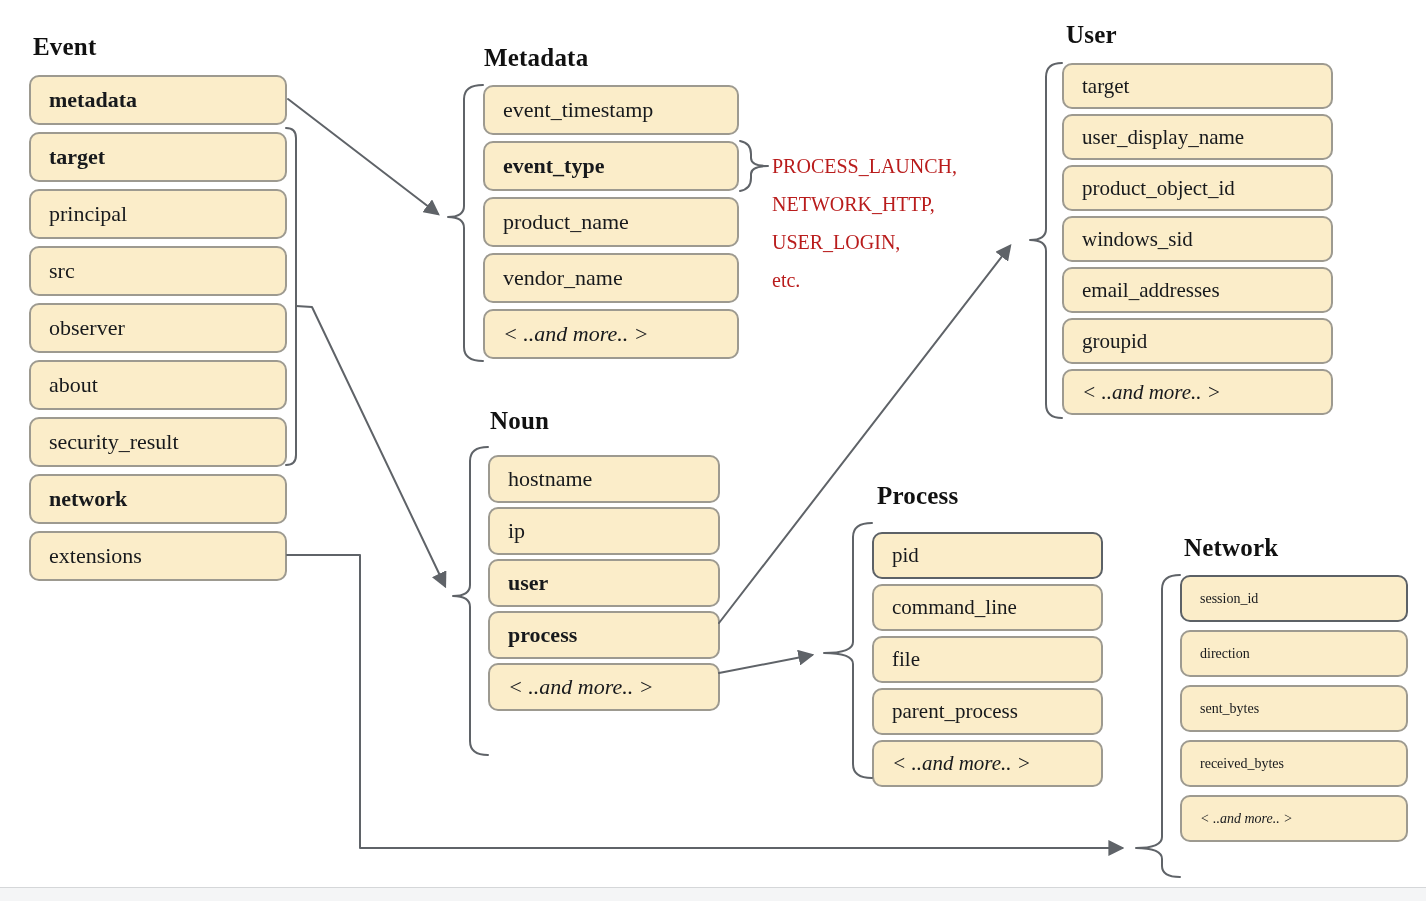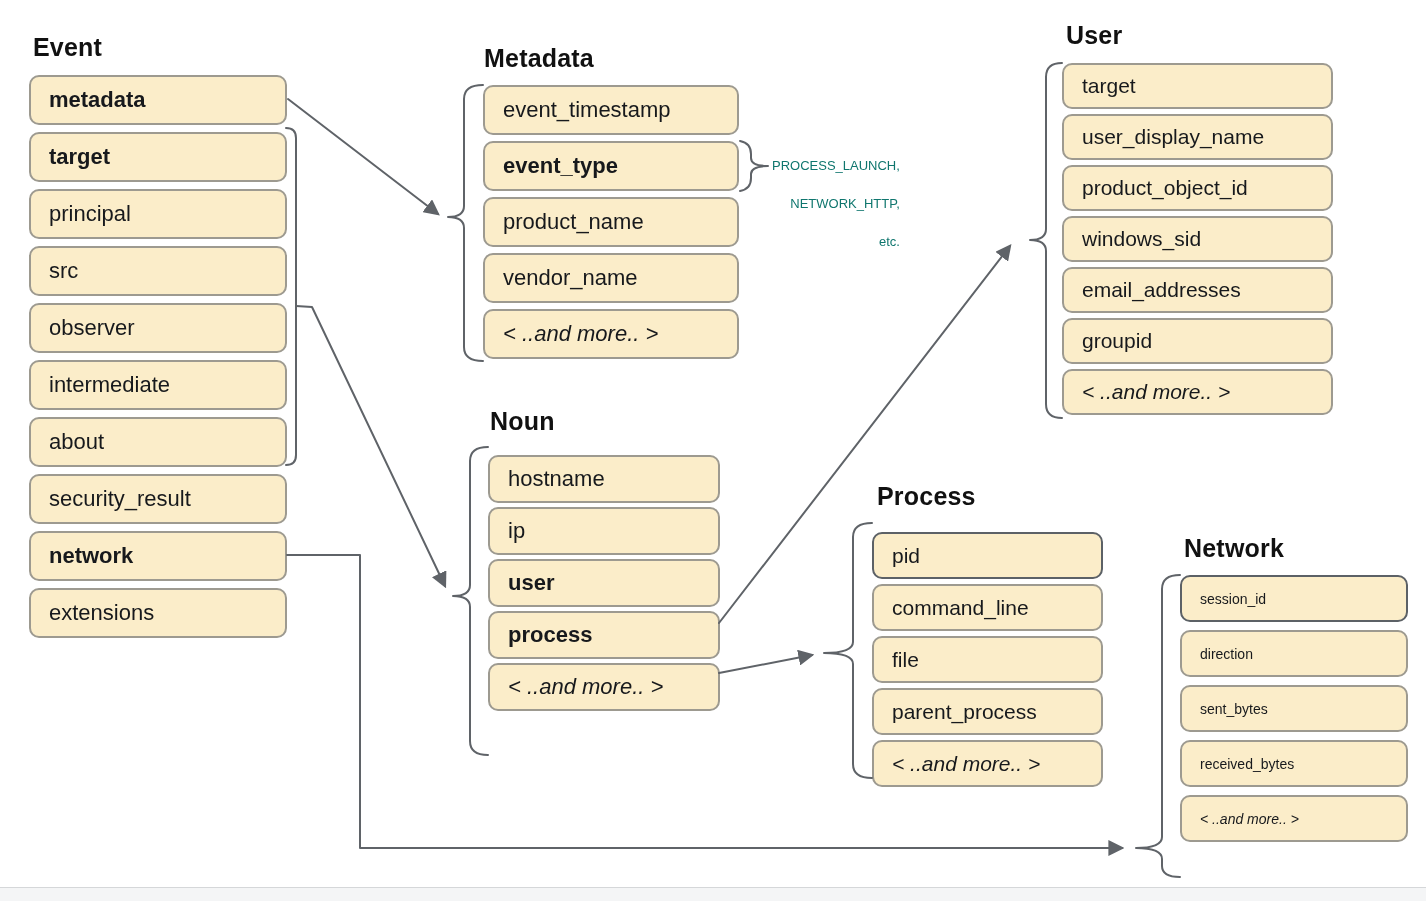--- a/index.html
+++ b/index.html
@@ -1,18 +1,18 @@
 <!DOCTYPE html>
 <html><head>
 <meta charset="utf-8">
 <style>
   html,body{margin:0;padding:0;background:#fff;}
   #canvas{
     position:relative;width:1426px;height:901px;background:#ffffff;
-    font-family:Liberation Sans, sans-serif;color:#1f2227;overflow:hidden;text-align:right;
+    font-family:Liberation Serif, serif;color:#1f2227;overflow:hidden;
   }
   .gtitle{
     position:absolute;font-size:25px;font-weight:700;color:#111;letter-spacing:.2px;
     white-space:nowrap;
   }
   .group{position:absolute;}
   .fbox{
     box-sizing:border-box;
     background:#FBEDC9;
     border:2px solid #9d9a90;
@@ -27,21 +27,21 @@
   .fbox.more{font-style:italic;}
   .fbox.darkborder{border-color:#5c6166;}
   .g-event .fbox{width:258px;height:50px;margin-bottom:7px;}
   .g-metadata .fbox{width:256px;height:50px;margin-bottom:6px;}
   .g-user .fbox{width:271px;height:46px;margin-bottom:5px;font-size:21px;}
   .g-noun .fbox{width:232px;height:48px;margin-bottom:4px;}
   .g-process .fbox{width:231px;height:47px;margin-bottom:5px;font-size:21px;}
   .g-network .fbox{width:228px;height:47px;margin-bottom:8px;font-size:14px;}
   #enum-values{
     position:absolute;left:772px;top:147px;
-    font-size:13px;line-height:38px;color:#0f766e;white-space:nowrap;
+    font-size:20px;line-height:38px;color:#b91c1c;white-space:nowrap;
   }
   #connector-layer{position:absolute;left:0;top:0;pointer-events:none;}
   #bottom-divider{
     position:absolute;left:0;top:887px;width:1426px;height:14px;
     background:#f4f5f6;border-top:1px solid #d5d7d9;
   }
 </style>
 </head>
 <body>
 
@@ -53,38 +53,38 @@
   <div class="gtitle" style="left:490px;top:407px;">Noun</div>
   <div class="gtitle" style="left:877px;top:482px;">Process</div>
   <div class="gtitle" style="left:1184px;top:534px;">Network</div>
 
   <div class="group g-event" style="left:29px;top:75px;">
     <div class="fbox bold">metadata</div>
     <div class="fbox bold">target</div>
     <div class="fbox">principal</div>
     <div class="fbox">src</div>
     <div class="fbox">observer</div>
-    <div class="fbox">intermediate</div>
     <div class="fbox">about</div>
     <div class="fbox">security_result</div>
     <div class="fbox bold">network</div>
     <div class="fbox">extensions</div>
   </div>
 
   <div class="group g-metadata" style="left:483px;top:85px;">
     <div class="fbox">event_timestamp</div>
     <div class="fbox bold">event_type</div>
     <div class="fbox">product_name</div>
     <div class="fbox">vendor_name</div>
     <div class="fbox more">&lt; ..and more.. &gt;</div>
   </div>
 
   <div id="enum-values">
     <div>PROCESS_LAUNCH,</div>
     <div>NETWORK_HTTP,</div>
+    <div>USER_LOGIN,</div>
     <div>etc.</div>
   </div>
 
   <div class="group g-user" style="left:1062px;top:63px;">
     <div class="fbox">target</div>
     <div class="fbox">user_display_name</div>
     <div class="fbox">product_object_id</div>
     <div class="fbox">windows_sid</div>
     <div class="fbox">email_addresses</div>
     <div class="fbox">groupid</div>

